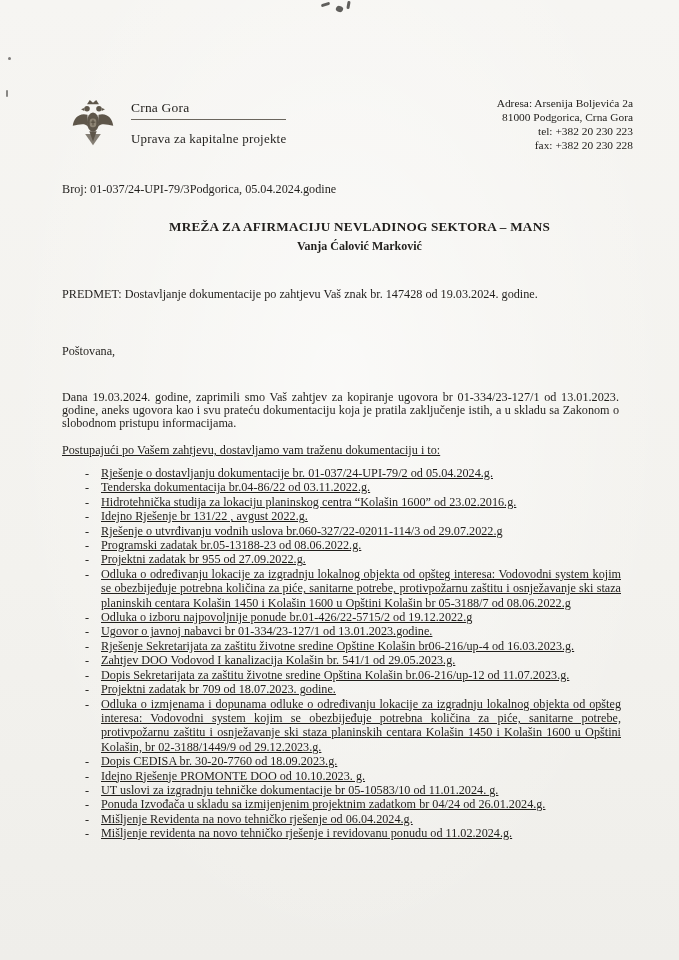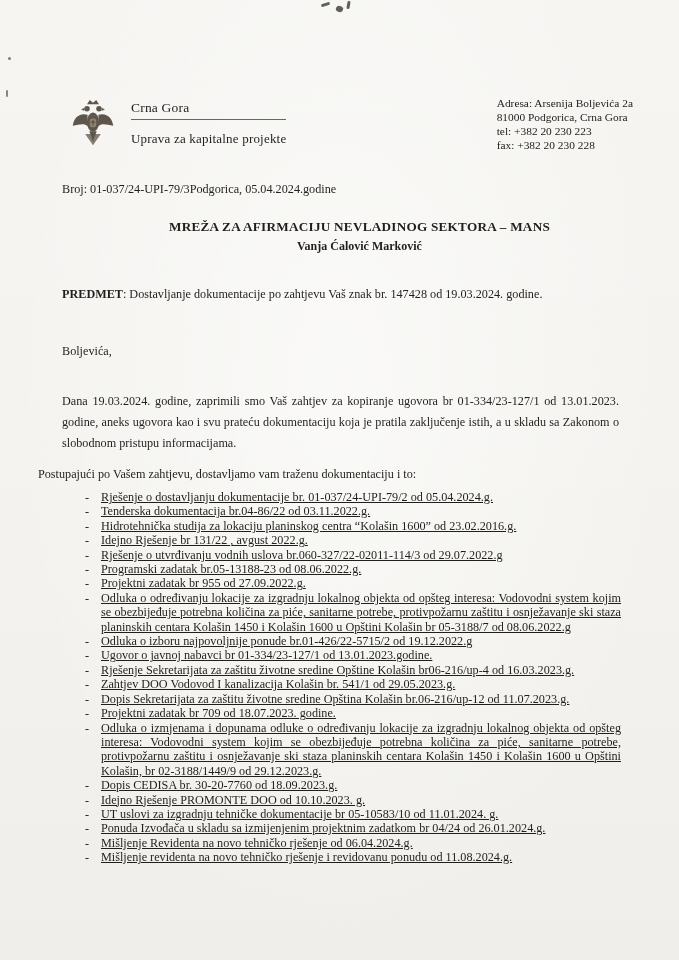--- a/index.html
+++ b/index.html
@@ -25,40 +25,40 @@
   .art.a3 { left:347px; top:1px;  width:3px;  height:8px; transform:rotate(10deg); border-radius:2px; }
   .art.a4 { left:8px;   top:57px; width:3px;  height:3px; border-radius:50%; opacity:.6; }
   .art.a5 { left:6px;   top:90px; width:2px;  height:7px; opacity:.55; border-radius:1px; }
 
   
   .letterhead { margin:96px 46px 0 70px; display:flex; align-items:flex-start; }
   .logo { width:46px; height:56px; flex:none; }
   .org-block { margin-left:15px; margin-top:4px; }
   .org-name { font-size:13.5px; letter-spacing:.2px; padding-bottom:3px; }
   .org-dept { font-size:13px; letter-spacing:.2px; border-top:1px solid #6b665e; padding-top:11px; }
-  .address-block { margin-left:auto; font-size:11.4px; line-height:14px; color:#24221f; }
+  .address-block { margin-left:auto; text-align:right; font-size:11.4px; line-height:14px; color:#24221f; }
   .address-block span { display:block; }
 
   
   .meta { margin:30px 50px 0 62px; display:flex; font-size:12.2px; }
 
   
   .recipient { margin-top:22px; text-align:center;padding-left:40px; }
   .recipient-org { font-size:13.2px; font-weight:700; letter-spacing:.25px; }
   .recipient-person { font-size:12px; font-weight:700; margin-top:4px; }
 
   
   .subject { margin:33px 60px 0 62px; font-size:12.2px; }
-  .subject b { font-weight:700; }
+  .subject b { font-weight:400; }
 
   .salutation { margin:42px 60px 0 62px; font-size:12.2px; }
 
-  .intro { margin:32px 60px 0 62px; font-size:12.2px; line-height:21px; text-align:justify; }
-
-  .list-intro { margin:13px 60px 0 38px; font-size:12.2px; }
+  .intro { margin:32px 60px 0 62px; font-size:12.2px; line-height:13px; text-align:justify; }
+
+  .list-intro { margin:13px 60px 0 62px; font-size:12.2px;text-decoration:underline; }
 
   .doc-list { margin:8px 58px 0 85px; font-size:12.2px; line-height:14.4px; }
   .doc-item { display:flex; }
   .doc-item .marker { width:16px; flex:none; }
   .doc-item .txt { flex:1; text-align:justify;text-decoration:underline; }
 </style>
 </head>
 <body>
 
 <div class="page">
@@ -108,21 +108,21 @@
 
   <div class="recipient">
     <div class="recipient-org">MREŽA ZA AFIRMACIJU NEVLADINOG SEKTORA – MANS</div>
     <div class="recipient-person">Vanja Ćalović Marković</div>
   </div>
 
   <div class="subject">
     <b>PREDMET</b><span>: Dostavljanje dokumentacije po zahtjevu Vaš znak br. 147428 od 19.03.2024. godine.</span>
   </div>
 
-  <div class="salutation">Boljevića,</div>
+  <div class="salutation">Poštovana,</div>
 
   <p class="intro">Dana 19.03.2024. godine, zaprimili smo Vaš zahtjev za kopiranje ugovora br 01-334/23-127/1 od 13.01.2023. godine, aneks ugovora kao i svu prateću dokumentaciju koja je pratila zaključenje istih, a u skladu sa Zakonom o slobodnom pristupu informacijama.</p>
 
   <p class="list-intro">Postupajući po Vašem zahtjevu, dostavljamo vam traženu dokumentaciju i to:</p>
 
   <div class="doc-list">
 
       <div class="doc-item">
         <span class="marker">-</span>
         <span class="txt">Rješenje o dostavljanju dokumentacije br. 01-037/24-UPI-79/2 od 05.04.2024.g.</span>
@@ -218,17 +218,17 @@
         <span class="txt">Ponuda Izvođača u skladu sa izmijenjenim projektnim zadatkom br 04/24 od 26.01.2024.g.</span>
       </div>
 
       <div class="doc-item">
         <span class="marker">-</span>
         <span class="txt">Mišljenje Revidenta na novo tehničko rješenje od 06.04.2024.g.</span>
       </div>
 
       <div class="doc-item">
         <span class="marker">-</span>
-        <span class="txt">Mišljenje revidenta na novo tehničko rješenje i revidovanu ponudu od 11.08.2024.g.</span>
+        <span class="txt">Mišljenje revidenta na novo tehničko rješenje i revidovanu ponudu od 11.02.2024.g.</span>
       </div>
     </div>
 
 </div>
 
 </body></html>

